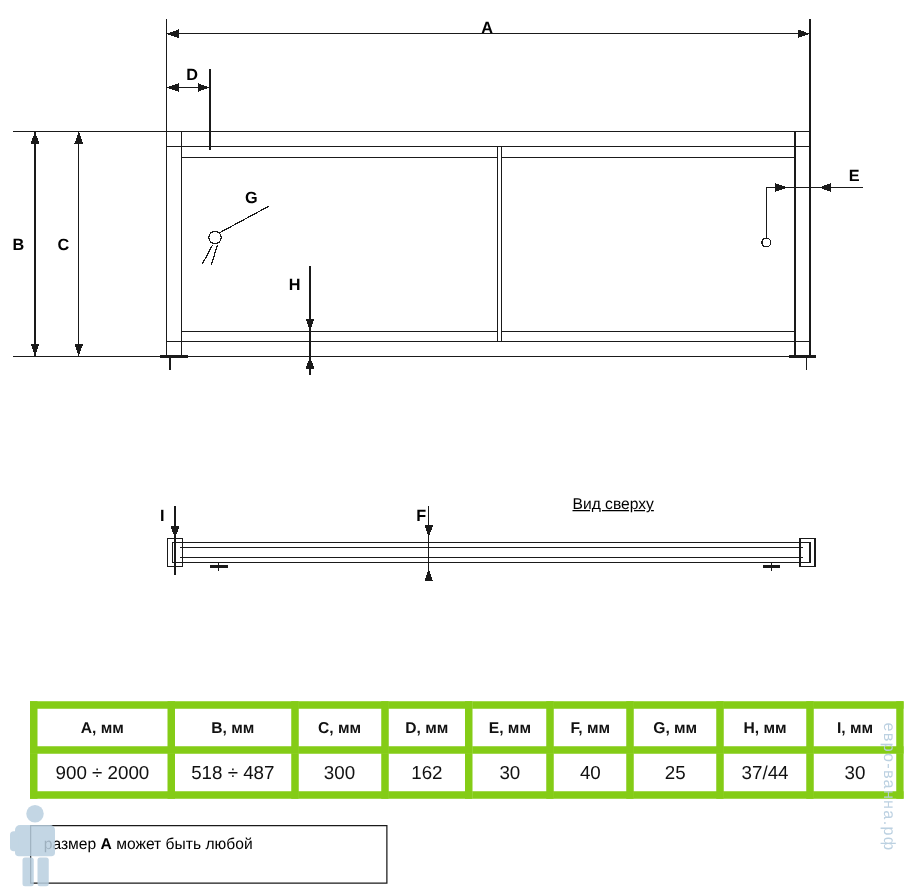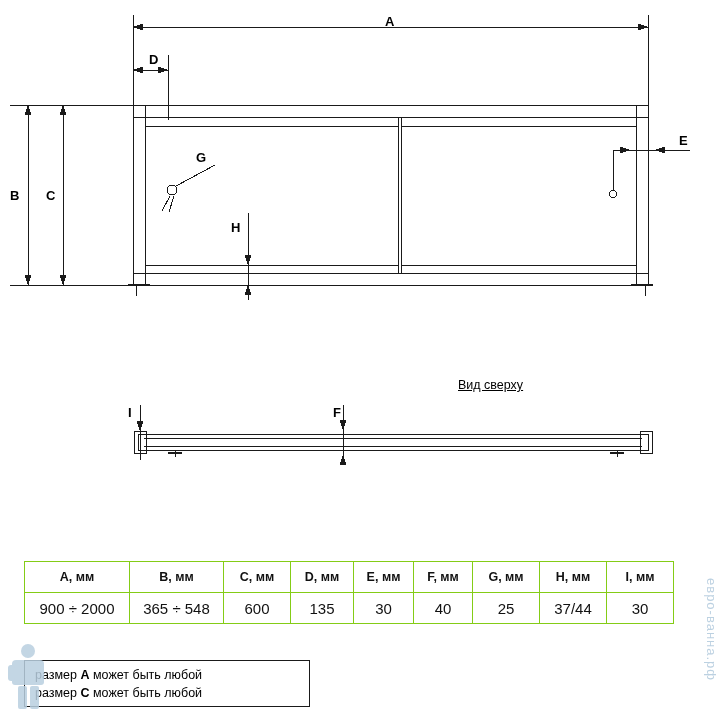--- a/index.html
+++ b/index.html
@@ -43,21 +43,21 @@
   }
   
   .spec-table {
     position: absolute;
     left: 24px;
     top: 561px;
     border-collapse: collapse;
     font-size: 12.5px;
   }
   .spec-table th, .spec-table td {
-    border: 1px solid #84cc16;
+    border: 6px solid #84cc16;
     text-align: center;
     vertical-align: middle;
     padding: 0;
     height: 30px;
     font-weight: normal;
     color: #111;
   }
   .spec-table th {
     font-weight: bold;
     font-size: 12.5px;
@@ -196,57 +196,54 @@
   <div class="lbl" style="left:385px; top:14px;">A</div>
   <div class="lbl" style="left:149px; top:52px;">D</div>
   <div class="lbl" style="left:10px; top:188px;">B</div>
   <div class="lbl" style="left:46px; top:188px;">C</div>
   <div class="lbl" style="left:679px; top:133px;">E</div>
   <div class="lbl" style="left:196px; top:150px;">G</div>
   <div class="lbl" style="left:231px; top:220px;">H</div>
   <div class="lbl" style="left:128px; top:405px;">I</div>
   <div class="lbl" style="left:333px; top:405px;">F</div>
 
-  <div class="topview-label" style="left:458px; top:378px;">Вид сверху</div>
+  <div class="topview-label" style="left:458px; top:396px;">Вид сверху</div>
 
   <table class="spec-table">
     <thead>
       <tr>
         <th style="width:104px">A, мм</th>
         <th style="width:93px">B, мм</th>
         <th style="width:66px">C, мм</th>
         <th style="width:62px">D, мм</th>
         <th style="width:59px">E, мм</th>
         <th style="width:58px">F, мм</th>
         <th style="width:66px">G, мм</th>
         <th style="width:66px">H, мм</th>
         <th style="width:66px">I, мм</th>
       </tr>
     </thead>
     <tbody>
       <tr>
         <td>900 ÷ 2000</td>
-        <td>365 ÷ 548</td>
-        <td>600</td>
-        <td>135</td>
+        <td>518 ÷ 487</td>
+        <td>300</td>
+        <td>162</td>
         <td>30</td>
         <td>40</td>
         <td>25</td>
         <td>37/44</td>
         <td>30</td>
       </tr>
     </tbody>
   </table>
 
   <div class="note-box">
     <div>
       <span>размер </span><b>A</b><span> может быть любой</span>
-    </div>
-    <div>
-      <span>размер </span><b>C</b><span> может быть любой</span>
     </div>
   </div>
 
   <div class="watermark">евро-ванна.рф</div>
 
   <svg class="wm-figure" viewBox="0 0 46 70">
     <g fill="#b9cfe0">
       <circle cx="22" cy="10" r="7"></circle>
       <path d="M10 19 h24 a4 4 0 0 1 4 4 v18 a3 3 0 0 1 -3 3 h-26 a3 3 0 0 1 -3 -3 v-18 a4 4 0 0 1 4 -4 z"></path>
       <rect x="12" y="45" width="9" height="23" rx="2"></rect>

